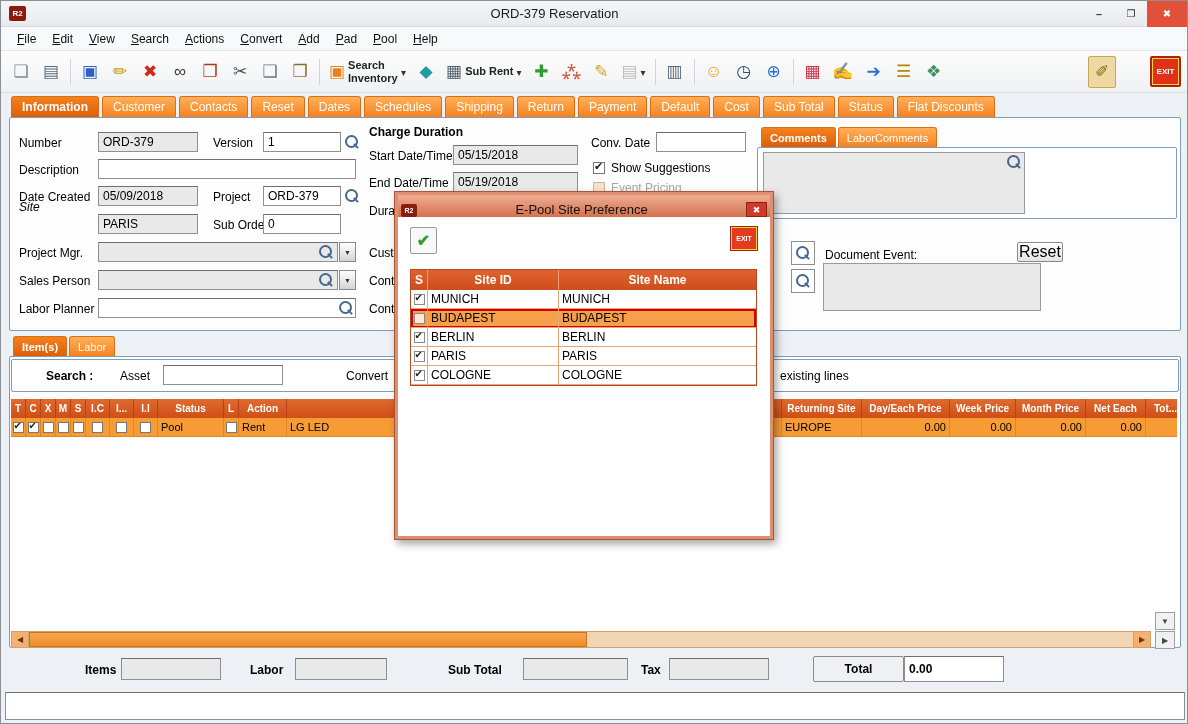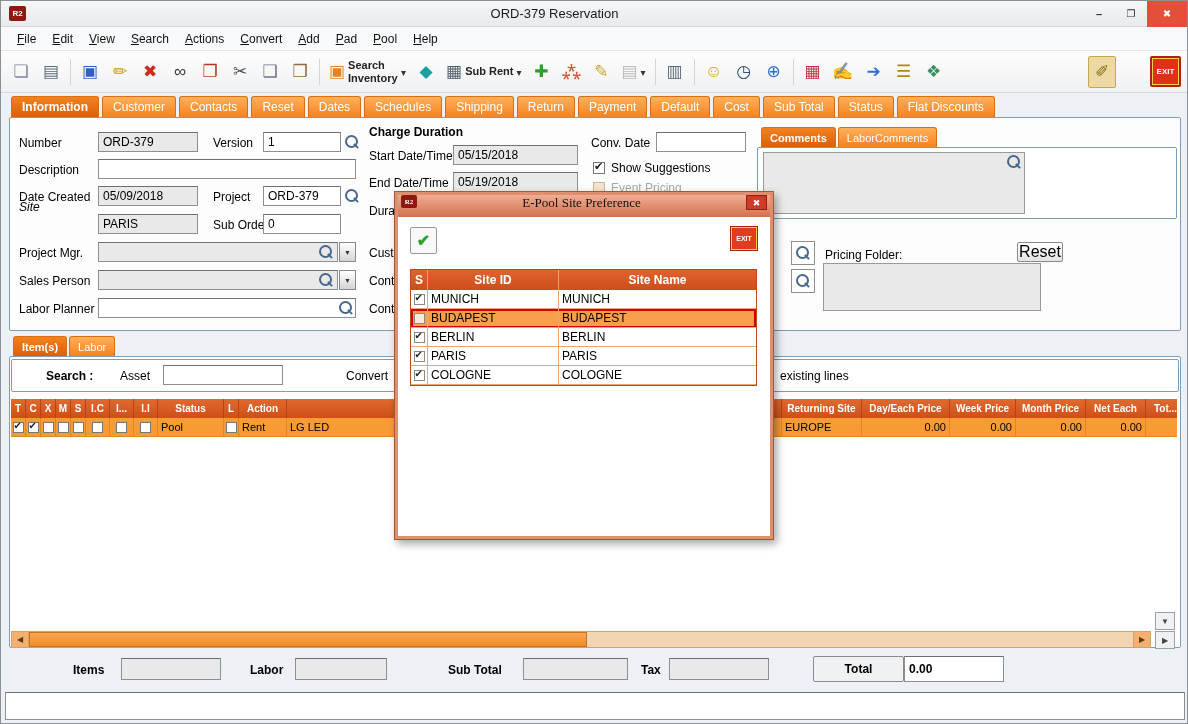--- a/index.html
+++ b/index.html
@@ -75,21 +75,21 @@
 
   
   .hscroll { position:absolute; height:17px; background:#f2d6b4; border:1px solid #cfa274; display:flex; }
   .harrow { width:17px; height:15px; background:#f5b070; border-right:1px solid #cfa274; display:flex; align-items:center; justify-content:center; font-size:8px; color:#5a3a1a; flex:none; }
   .harrow.r { border-right:none; border-left:1px solid #cfa274; }
   .hthumb { width:49%; background:linear-gradient(#f9a753,#ef8c26); border:1px solid #c9731a; flex:none; }
   .sbtn { position:absolute; width:20px; height:18px; background:#f0f1f3; border:1px solid #9aa0a6; display:flex; align-items:center; justify-content:center; font-size:8px; color:#444; }
 
   
   .dialog { position:absolute; left:393px; top:190px; width:380px; background:#dd8f70; padding:3px; border:1px solid #a85538; box-shadow:3px 4px 8px rgba(0,0,0,.35); z-index:100; }
-  .dtitle { height:22px; background:linear-gradient(#f0ad92,#d3714e); display:flex; align-items:flex-start; padding:0 3px;font-family:Liberation Serif, serif; }
+  .dtitle { height:22px; background:linear-gradient(#f0ad92,#d3714e); display:flex; align-items:flex-end; padding:0 3px; }
   .dlogo { width:16px; height:13px; background:#8b1a10; color:#fff; font-size:7px; font-weight:bold; display:flex; align-items:center; justify-content:center; border-radius:2px; }
   .dtitletext { flex:1; text-align:center; font-size:13px; color:#111; }
   .dclose { width:21px; height:15px; background:#d13a28; border:1px solid #8a2418; color:#fff; display:flex; align-items:center; justify-content:center; }
   .dclose::after { content:"✖"; font-size:9px; }
   .dbody { position:relative; background:#fff; height:319px; }
   .dcheckbtn { position:absolute; left:12px; top:10px; width:27px; height:27px; background:#f8f8f8; border:1px solid #999; border-radius:2px; display:flex; align-items:center; justify-content:center; color:#2e9e2e; font-size:16px; font-weight:bold; }
   .dexit { position:absolute; right:12px; top:9px; width:28px; height:25px; background:#e23c1e; border:1px solid #a82410; box-shadow:inset 0 0 0 1px #ffd040; color:#fff; font-size:7px; font-weight:bold; display:flex; align-items:center; justify-content:center; }
   .dtable { position:absolute; left:12px; top:52px; width:347px; border:1px solid #b84a20; }
   .dhead { display:flex; height:20px; }
   .dhc { background:linear-gradient(#e0632e,#cd4d1c); color:#fff; font-size:12px; font-weight:bold; display:flex; align-items:center; justify-content:center; border-right:1px solid #ef9d75; flex:none; }
@@ -303,21 +303,21 @@
     <div class="tab active">Comments</div>
     <div class="tab">LaborComments</div>
   </div>
   <div class="panel" style="left:756px;top:146px;width:420px;height:72px;background:#fff;"></div>
   <div class="grayarea" style="left:762px;top:151px;width:262px;height:62px;"></div>
   <span class="mag" style="left:1006px;top:154px;"></span>
 
   <span class="magbox" style="left:790px;top:240px;">
       <span class="mag"></span>
     </span>
-  <span class="lbl" style="left:824px;top:247px;">Pricing Folder:</span>
+  <span class="lbl" style="left:824px;top:247px;">Document Event:</span>
   <span class="btn" style="left:1016px;top:241px;width:46px;height:20px;">Reset</span>
   <div class="grayarea" style="left:822px;top:262px;width:218px;height:48px;"></div>
   <span class="magbox" style="left:790px;top:268px;">
       <span class="mag"></span>
     </span>
 
   <div class="smalltabs abs" style="left:12px;top:335px;">
     <div class="tab active">Item(s)</div>
     <div class="tab">Labor</div>
   </div>
@@ -390,21 +390,21 @@
 
   <span class="sbtn" style="left:1154px;top:611px;">▼</span>
   <div class="hscroll" style="left:10px;top:630px;width:1140px;">
     <span class="harrow">◀</span>
     <span class="hthumb"></span>
     <span style="flex:1;"></span>
     <span class="harrow r">▶</span>
   </div>
   <span class="sbtn" style="left:1154px;top:630px;">▶</span>
 
-  <span class="lbl bold" style="left:72px;top:662px;">Items</span>
+  <span class="lbl bold" style="left:84px;top:662px;">Items</span>
   <div class="field" style="left:120px;top:657px;width:100px;height:22px;"></div>
   <span class="lbl bold" style="left:249px;top:662px;">Labor</span>
   <div class="field" style="left:294px;top:657px;width:92px;height:22px;"></div>
   <span class="lbl bold" style="left:447px;top:662px;">Sub Total</span>
   <div class="field" style="left:522px;top:657px;width:105px;height:22px;"></div>
   <span class="lbl bold" style="left:640px;top:662px;">Tax</span>
   <div class="field" style="left:668px;top:657px;width:100px;height:22px;"></div>
   <span class="btn" style="left:812px;top:655px;width:91px;height:26px;font-weight:bold;font-size:12px;background:#f0f1f3;">Total</span>
   <div class="field white bigtext" style="left:903px;top:655px;width:100px;height:26px;">0.00</div>
 

